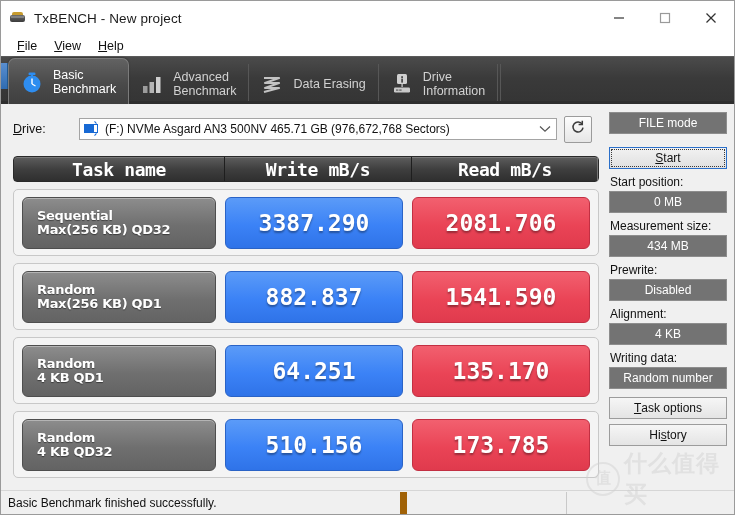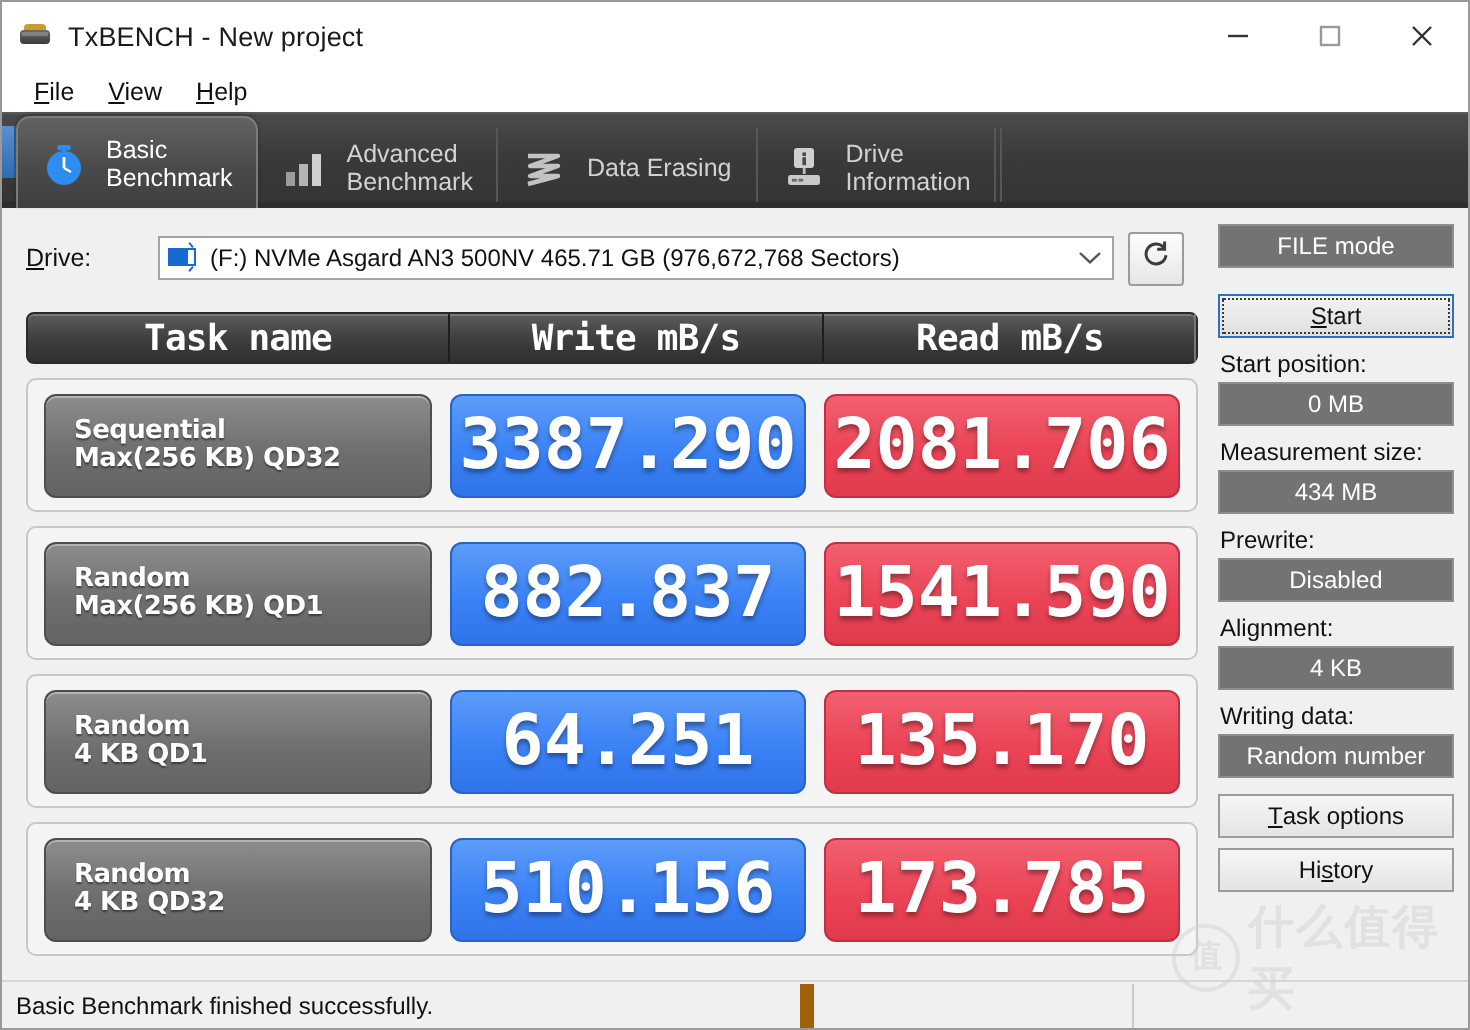--- a/index.html
+++ b/index.html
@@ -182,21 +182,21 @@
   .taskcell .l1,.taskcell .l2{
     font-size:13px;line-height:14px;font-weight:bold;
     font-family:"DejaVu Sans","Liberation Sans",sans-serif;
     letter-spacing:-0.3px;
     text-shadow:0 1px 1px rgba(0,0,0,.45);
   }
   .valcell{
     flex:1;height:52px;border-radius:6px;box-sizing:border-box;
     display:flex;align-items:center;justify-content:center;
     font-family:"DejaVu Sans Mono","Liberation Mono",monospace;
-    font-weight:bold;font-size:35px;color:#ffffff;
+    font-weight:bold;font-size:23px;color:#ffffff;
     letter-spacing:0px;
     text-shadow:0 2px 2px rgba(0,0,0,.35);
   }
   .valcell.read{
     background:linear-gradient(#5b9bf8,#3b82f6 55%,#2f73e8);
     border:1px solid #2a63c6;margin-right:9px;
   }
   .valcell.write{
     background:linear-gradient(#f2606f,#ea4456 55%,#e03a4d);
     border:1px solid #c22f42;

